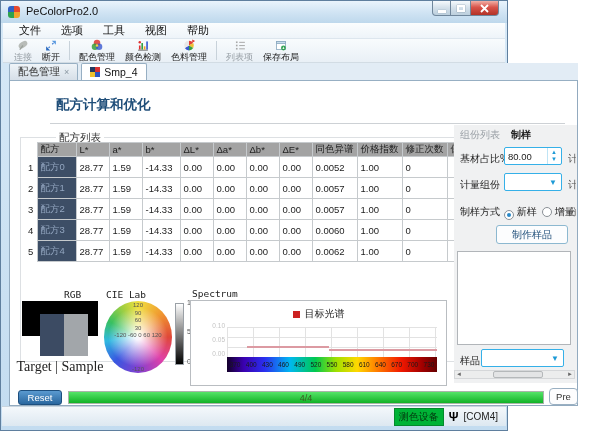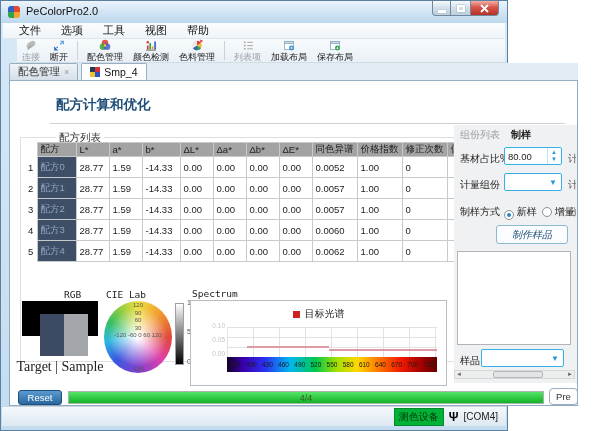--- a/index.html
+++ b/index.html
@@ -20,23 +20,23 @@
   .winbtn.maxb{width:19px;border-left:none;border-right:none;}
   .winbtn.closeb{width:29px;border-radius:0 0 4px 0;
     background:linear-gradient(#f2b0a6,#d9544a 45%,#b23227);}
   .g-min{width:8px;height:3px;background:#fff;box-shadow:0 0 1px #567;margin-top:6px;}
   .g-max{width:8px;height:7px;border:2px solid #fff;box-shadow:0 0 1px #567;}
   
   .menubar{position:absolute;left:2px;top:22px;right:2px;height:16px;
     background:linear-gradient(#fbfdfe,#eef4f9);border-bottom:1px solid #dde6ee;
     display:flex;align-items:center;padding-left:6px;font-size:11px;color:#111;}
   .menuitem{padding:0 10px;}
-  .toolbar{position:absolute;left:16px;top:38px;right:2px;height:24px;
+  .toolbar{position:absolute;left:2px;top:38px;right:2px;height:24px;
     background:linear-gradient(#f8fbfd,#e9f0f6);border-bottom:1px solid #d2dce4;
-    display:flex;align-items:center;padding-left:0;}
+    display:flex;align-items:center;padding-left:6px;}
   .tbtn{display:flex;flex-direction:column;align-items:center;justify-content:center;
     font-size:9px;color:#222;padding:0 5px;line-height:1;}
   .tbtn svg{display:block;margin-bottom:1px;}
   .tbtn.disabled{color:#9aa2a8;}
   .tsep{width:1px;height:19px;background:#c8d2da;margin:0 4px;}
   
   .tabstrip{position:absolute;left:8px;top:62px;width:569px;height:17px;
     background:#e2ecf5;display:flex;gap:3px;align-items:flex-end;}
   .tab{height:17px;display:flex;align-items:center;gap:4px;padding:0 8px;
     font-size:10.5px;border:1px solid #97afc3;border-bottom:none;border-radius:2px 2px 0 0;}
@@ -119,21 +119,21 @@
   .field{position:absolute;background:#fff;border:1px solid #35b0e8;border-radius:2px;height:18px;
     font-size:9.5px;color:#222;display:flex;align-items:center;padding-left:3px;}
   .spinbtns{position:absolute;right:1px;top:0;bottom:0;width:13px;display:flex;flex-direction:column;
     align-items:center;justify-content:center;color:#1d9ad6;font-size:6px;line-height:1.1;border-left:1px solid #bfe4f5;}
   .ddarrow{position:absolute;right:4px;top:4px;color:#1d9ad6;font-size:8px;}
   .radio{width:10px;height:10px;border:1px solid #8a9096;border-radius:50%;background:#fff;
     display:inline-flex;align-items:center;justify-content:center;vertical-align:-2px;}
   .radio .dot{width:4px;height:4px;border-radius:50%;background:#2a88c8;}
   .makebtn{position:absolute;left:42px;top:100px;width:72px;height:19px;background:#fcfdfe;
     border:1px solid #8cb8d0;border-radius:3px;font-size:10px;color:#1f4e79;
-    display:flex;align-items:center;justify-content:center;font-style:italic;}
+    display:flex;align-items:center;justify-content:center;}
   .listbox{position:absolute;left:3px;top:126px;width:114px;height:94px;background:#fff;border:1px solid #b1b5b9;}
   .clip{position:absolute;width:8px;overflow:hidden;font-size:10px;color:#555;white-space:nowrap;}
   .hscroll{position:absolute;left:0px;top:245px;width:121px;height:9px;background:#eceded;
     border:1px solid #d5d7d9;font-size:6px;color:#666;}
   .hs-l{position:absolute;left:1px;top:0px;}
   .hs-r{position:absolute;right:1px;top:0px;}
   .hs-thumb{position:absolute;left:38px;top:0px;width:50px;height:7px;background:#e3e4e5;
     border:1px solid #b5b8ba;border-radius:2px;}
   
   .statusbar{position:absolute;left:1px;top:405px;right:1px;height:20px;
@@ -226,29 +226,20 @@
     <div class="tbtn disabled">
       <svg width="14" height="13" viewBox="0 0 16 16">
         <rect x="3" y="3" width="2" height="2" fill="#a8a8a8"></rect>
           <rect x="7" y="3.5" width="7" height="1.2" fill="#a8a8a8"></rect>
         <rect x="3" y="7" width="2" height="2" fill="#a8a8a8"></rect>
           <rect x="7" y="7.5" width="7" height="1.2" fill="#a8a8a8"></rect>
         <rect x="3" y="11" width="2" height="2" fill="#a8a8a8"></rect>
           <rect x="7" y="11.5" width="7" height="1.2" fill="#a8a8a8"></rect>
       </svg>
       <span>列表项</span>
-    </div>
-    <div class="tbtn">
-      <svg width="14" height="13" viewBox="0 0 16 16">
-        <rect x="2.5" y="3" width="11" height="10" fill="#fff" stroke="#8aa8c0"></rect>
-        <rect x="2.5" y="3" width="11" height="2.5" fill="#c8dcec" stroke="#8aa8c0"></rect>
-        <circle cx="11" cy="11" r="3" fill="#3a90d0"></circle>
-          <circle cx="11" cy="11" r="1.1" fill="#fff"></circle>
-      </svg>
-      <span>加载布局</span>
     </div>
     <div class="tbtn">
       <svg width="14" height="13" viewBox="0 0 16 16">
         <rect x="2.5" y="3" width="11" height="10" fill="#fff" stroke="#8aa8c0"></rect>
         <rect x="2.5" y="3" width="11" height="2.5" fill="#c8dcec" stroke="#8aa8c0"></rect>
         <circle cx="11" cy="11" r="3" fill="#30a050"></circle>
         <path d="M11 9.6 V12 M9.9 11 L11 12.2 L12.1 11" stroke="#fff" stroke-width="1" fill="none"></path>
       </svg>
       <span>保存布局</span>
     </div>

